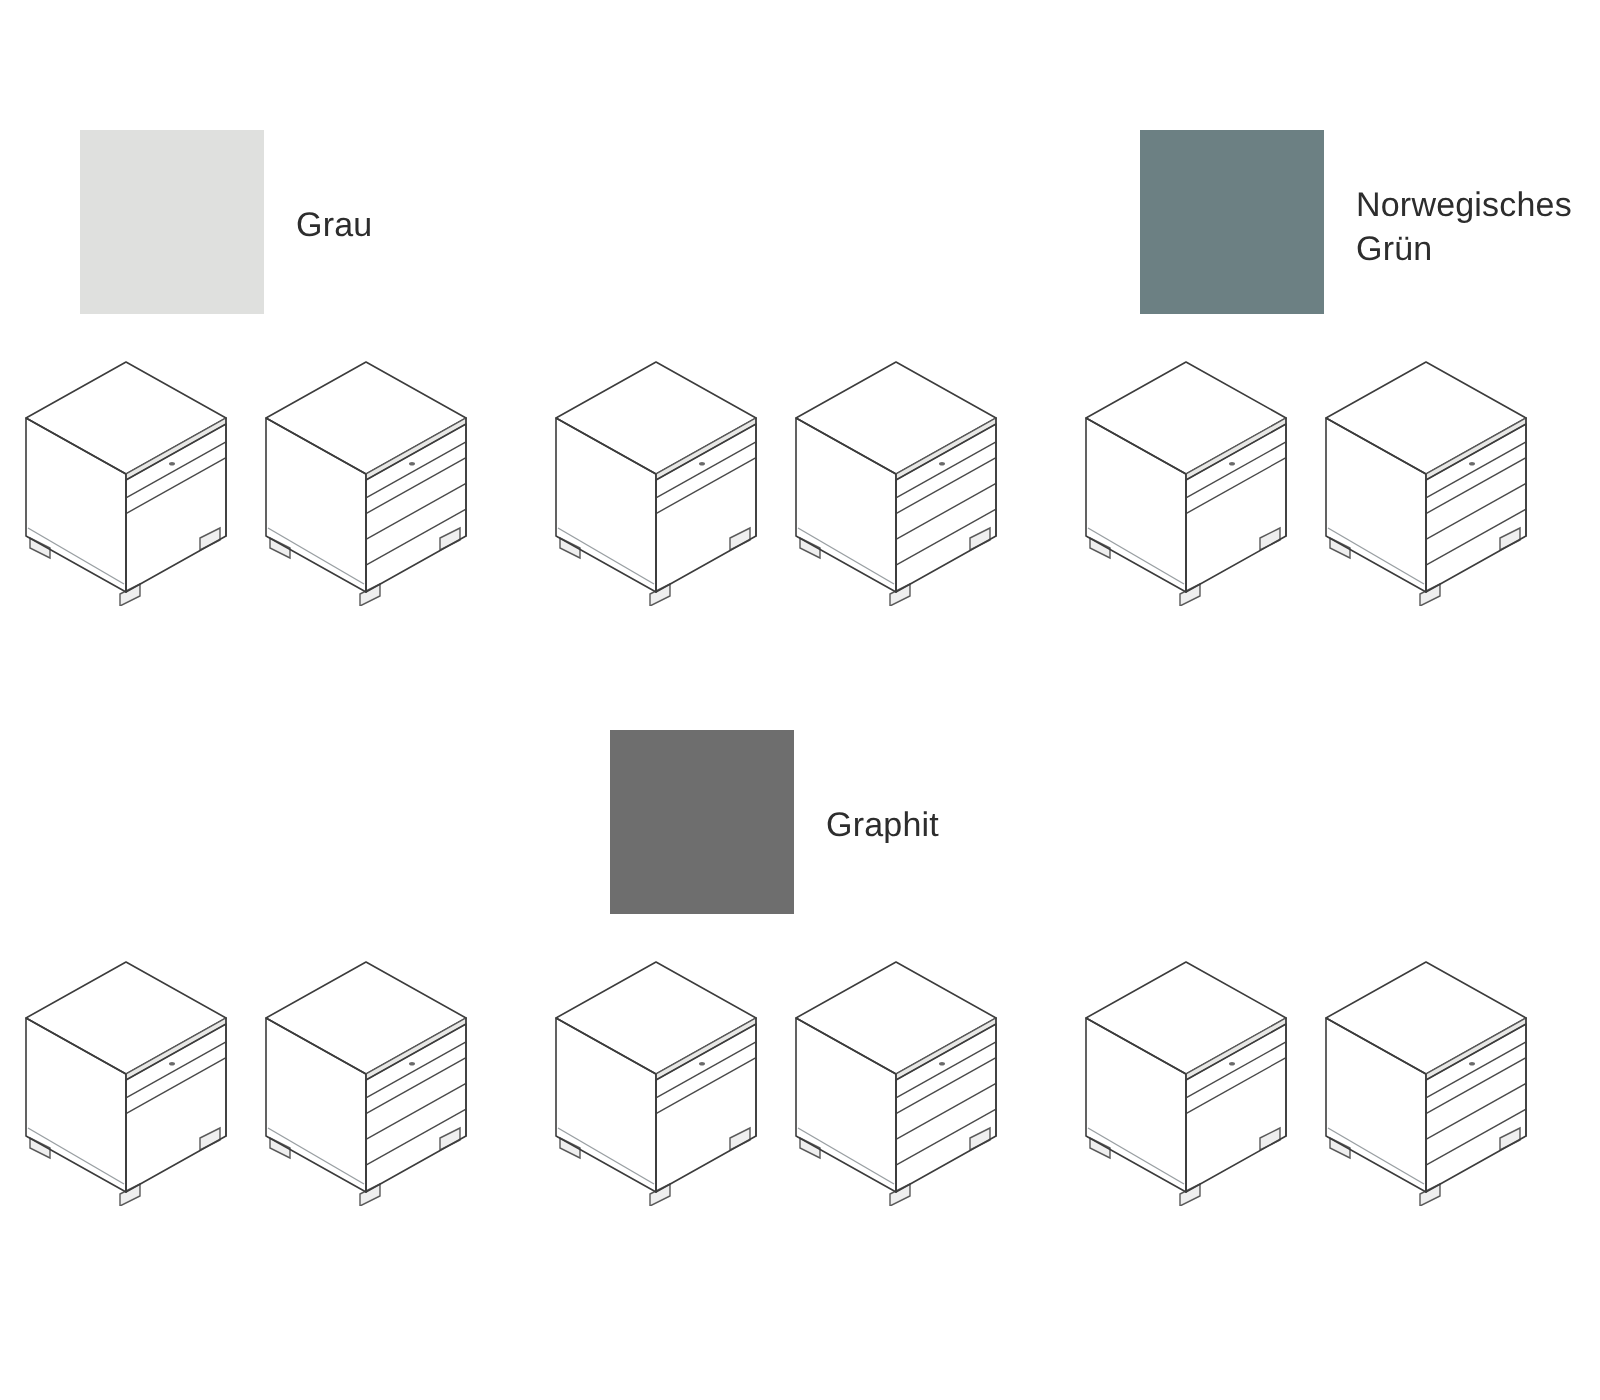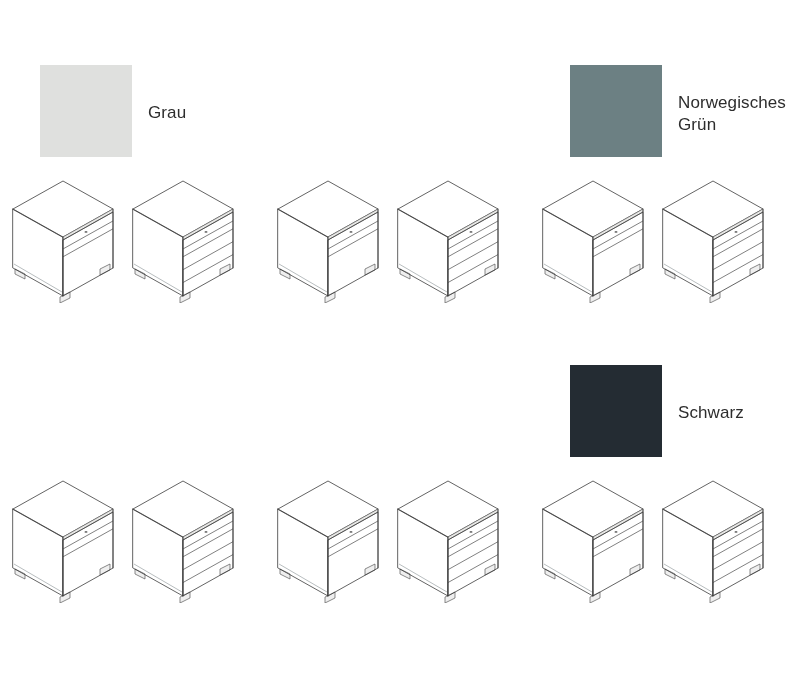--- a/index.html
+++ b/index.html
@@ -272,20 +272,24 @@
             <path d="M55,101.68 L105,73.68" class="divider"></path>
             <path d="M55,114.56 L105,86.56" class="divider"></path>
             <ellipse cx="78" cy="63.88" rx="1.5" ry="0.9" class="handle"></ellipse>
             <path d="M105,41 L105,100" class="edge"></path>
             <path d="M55,69 L55,128" class="edge"></path>
           </svg>
         </div>
       </div>
     </div>
     <div class="color-cell">
+      <div class="swatch-row">
+        <div class="swatch" style="background: rgb(110, 110, 110);"></div>
+        <div class="swatch-label">Graphit</div>
+      </div>
       <div class="cabinet-pair">
         <div class="cabinet left-unit" title="Rollcontainer 2 Schubladen">
           <svg width="118" height="135" viewBox="0 0 118 135">
             <path d="M52,129 L62,124 L62,130 L52,135 Z" class="foot"></path>
             <path d="M92,101 L102,96 L102,102 L92,107 Z" class="foot"></path>
             <path d="M7,101 L17,106 L17,111 L7,106 Z" class="foot"></path>
             <path d="M5,41 L55,69 L55,128 L5,100 Z" fill="#fdfdfd" class="edge"></path>
             <path d="M6,96 L54,124" class="divider-light"></path>
             <path d="M5,41 L55,13 L105,41 L55,69 Z" fill="#ffffff" class="edge"></path>
             <path d="M55,69 L105,41 L105,44 L55,72 Z" fill="#e8e8e6" stroke="#5a5a5a" stroke-width="0.6"></path>
@@ -312,24 +316,20 @@
             <path d="M55,101.68 L105,73.68" class="divider"></path>
             <path d="M55,114.56 L105,86.56" class="divider"></path>
             <ellipse cx="78" cy="63.88" rx="1.5" ry="0.9" class="handle"></ellipse>
             <path d="M105,41 L105,100" class="edge"></path>
             <path d="M55,69 L55,128" class="edge"></path>
           </svg>
         </div>
       </div>
     </div>
     <div class="color-cell">
-      <div class="swatch-row">
-        <div class="swatch" style="background: rgb(36, 44, 51);"></div>
-        <div class="swatch-label">Schwarz</div>
-      </div>
       <div class="cabinet-pair">
         <div class="cabinet left-unit" title="Rollcontainer 2 Schubladen">
           <svg width="118" height="135" viewBox="0 0 118 135">
             <path d="M52,129 L62,124 L62,130 L52,135 Z" class="foot"></path>
             <path d="M92,101 L102,96 L102,102 L92,107 Z" class="foot"></path>
             <path d="M7,101 L17,106 L17,111 L7,106 Z" class="foot"></path>
             <path d="M5,41 L55,69 L55,128 L5,100 Z" fill="#fdfdfd" class="edge"></path>
             <path d="M6,96 L54,124" class="divider-light"></path>
             <path d="M5,41 L55,13 L105,41 L55,69 Z" fill="#ffffff" class="edge"></path>
             <path d="M55,69 L105,41 L105,44 L55,72 Z" fill="#e8e8e6" stroke="#5a5a5a" stroke-width="0.6"></path>

